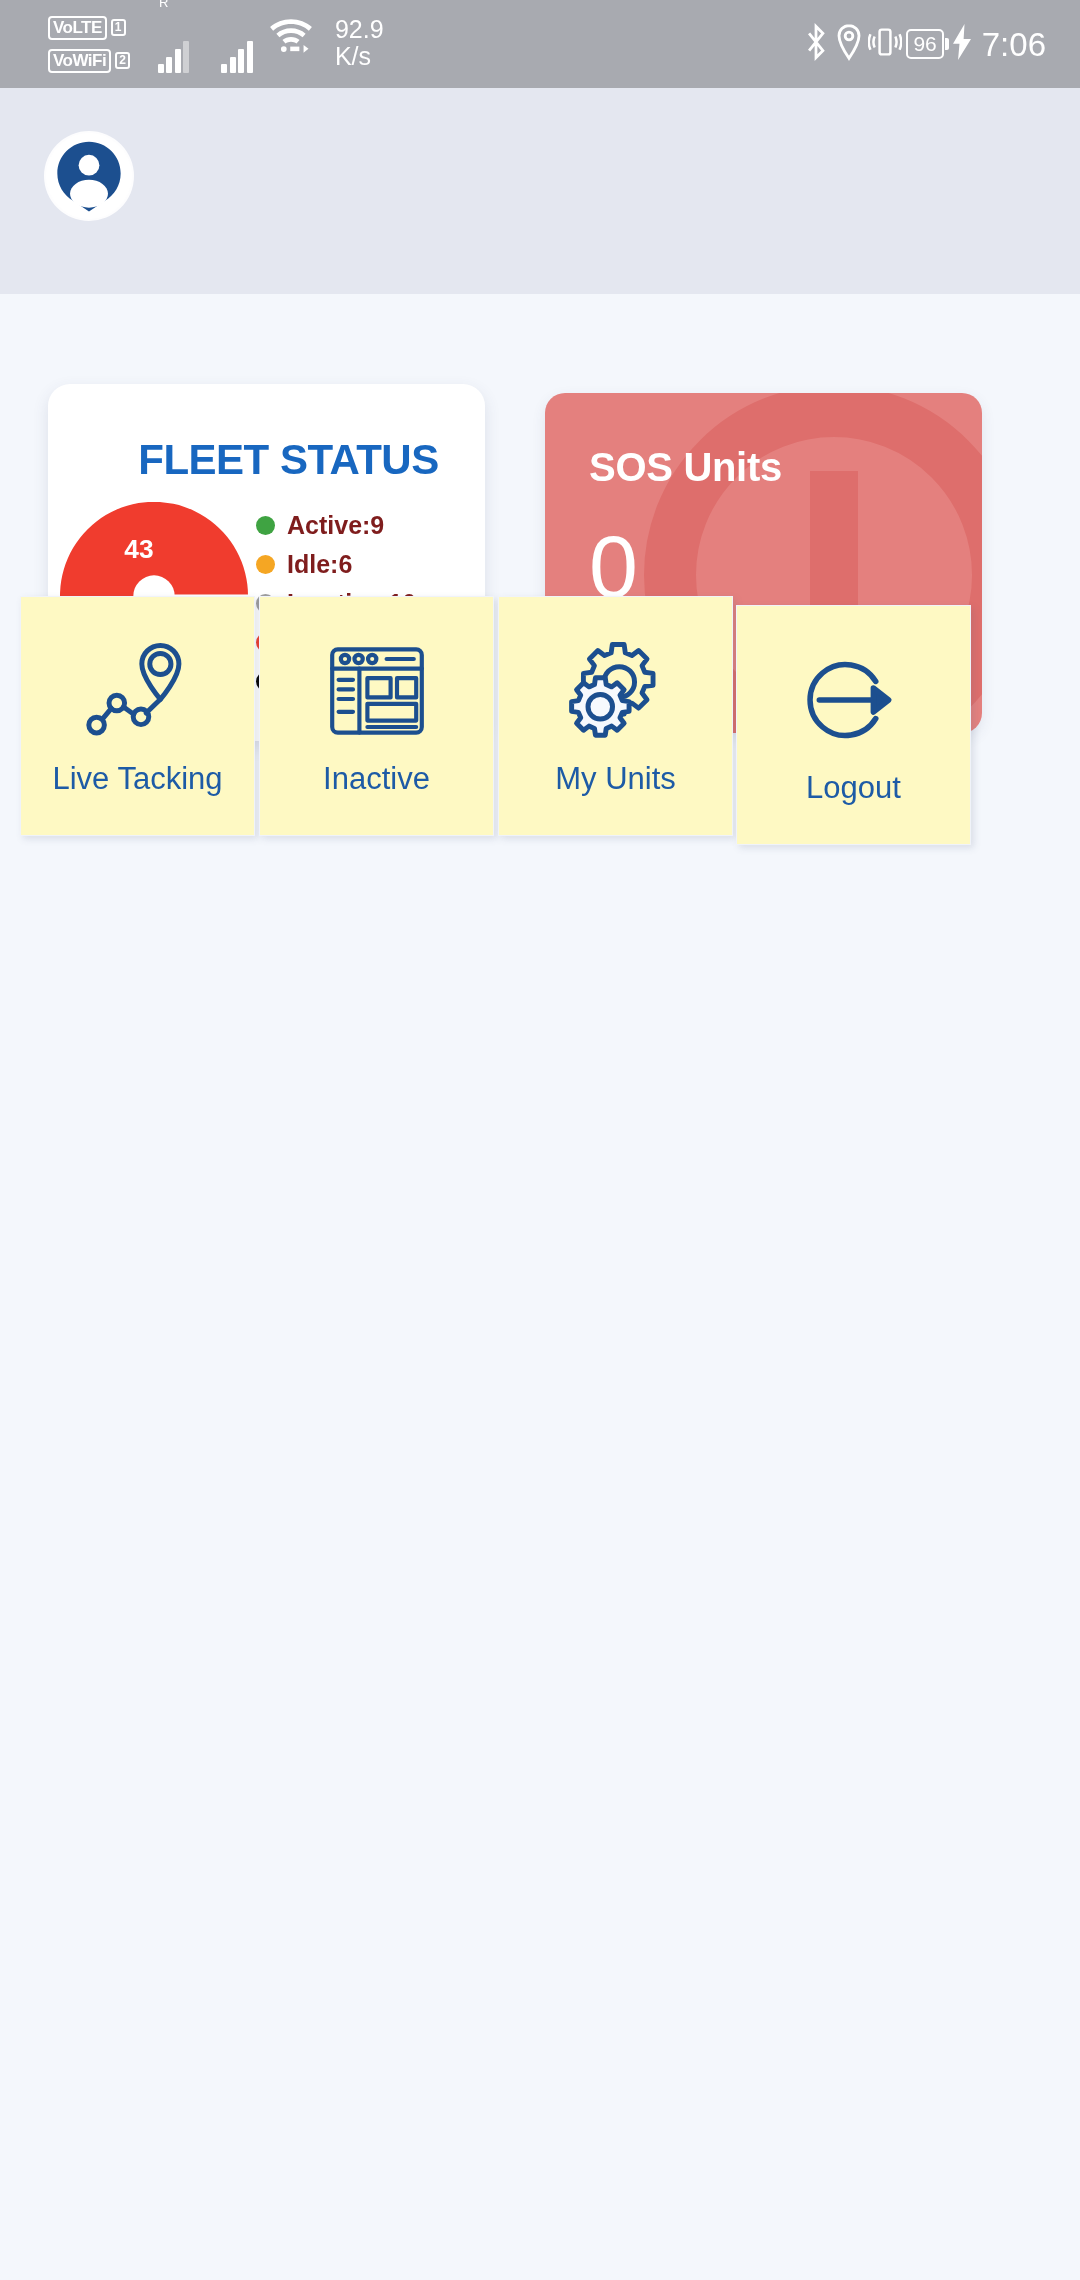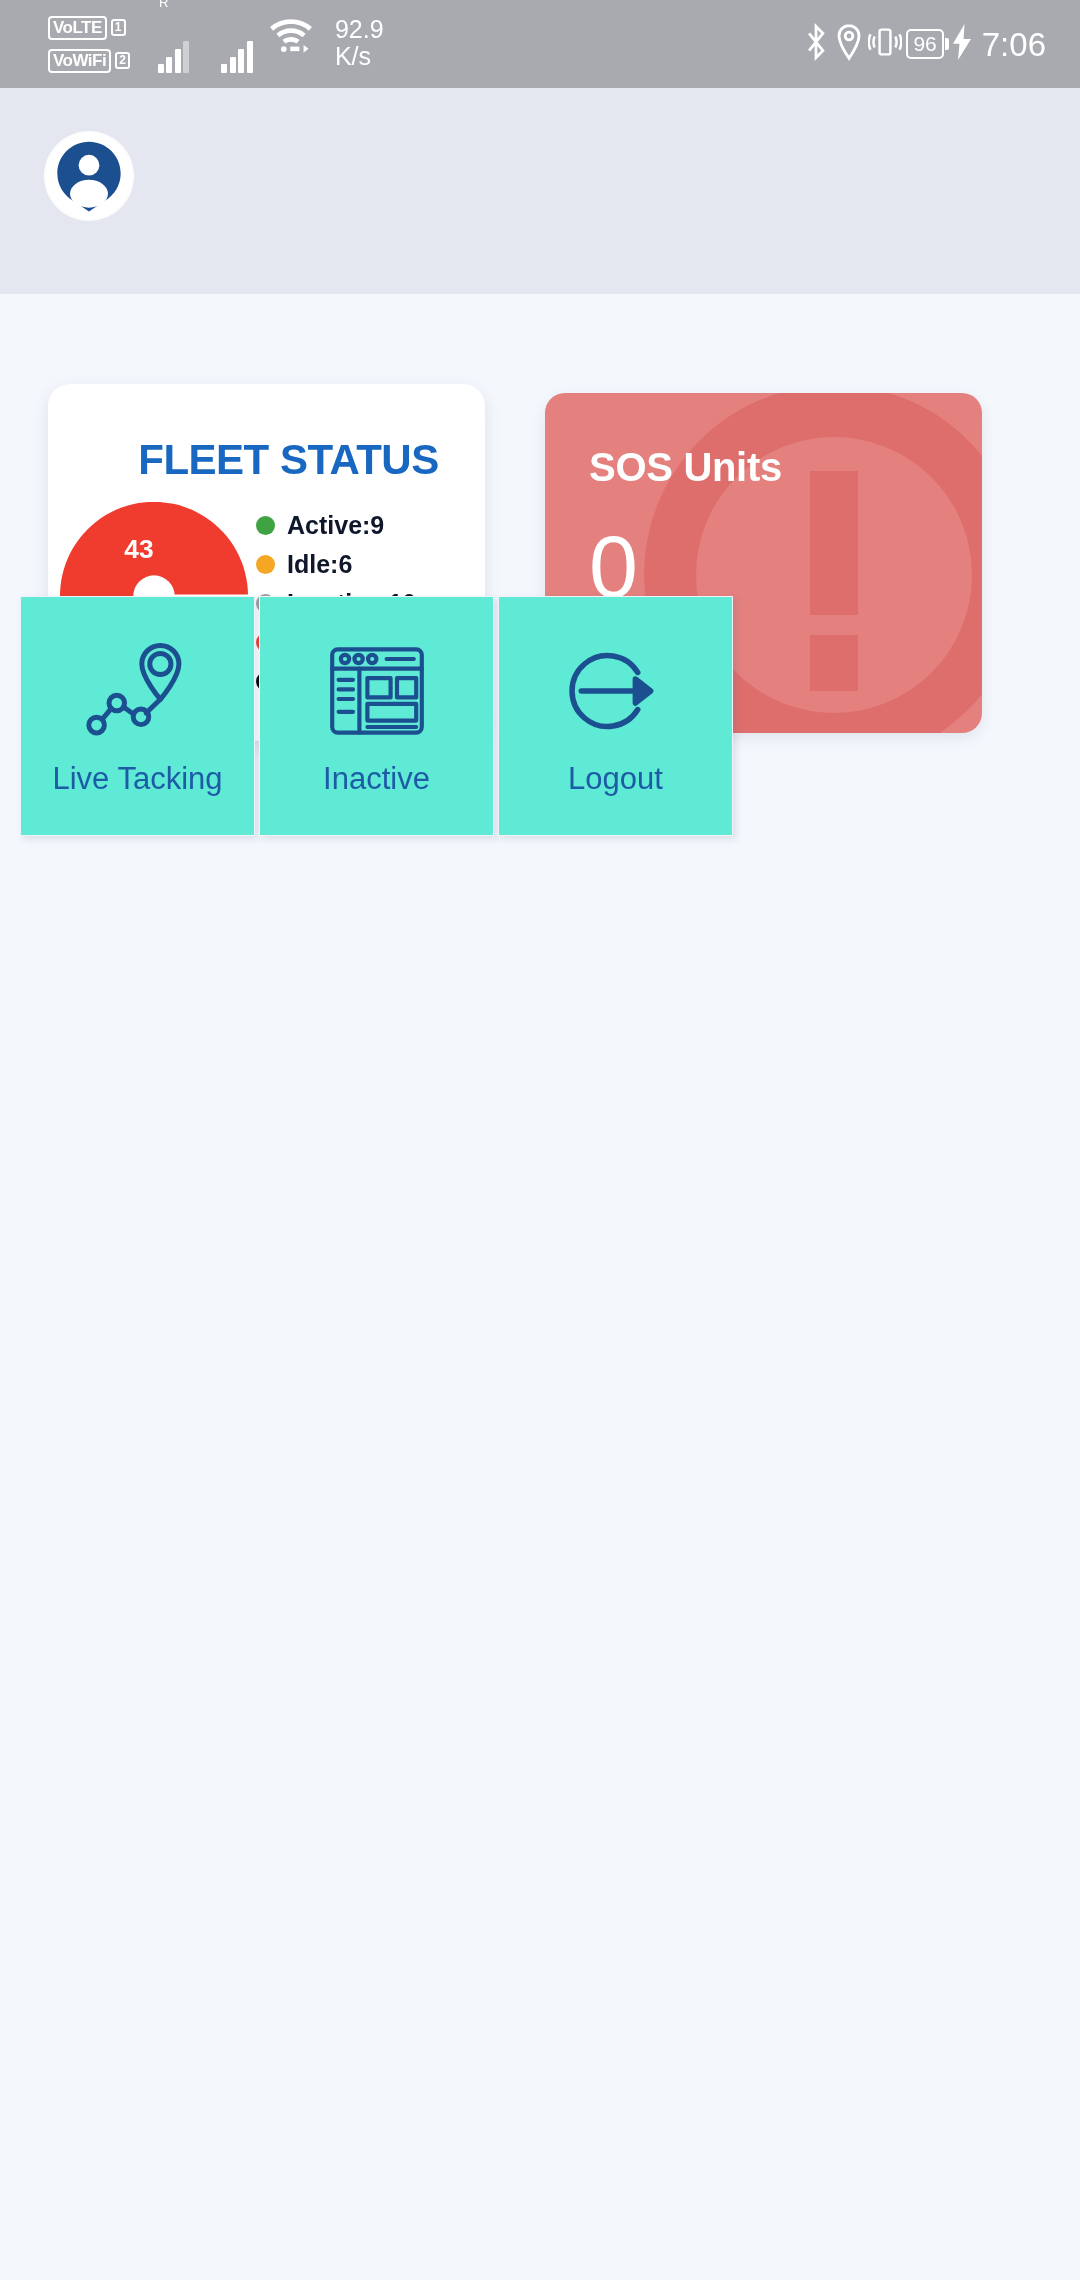--- a/index.html
+++ b/index.html
@@ -163,21 +163,21 @@
     display: flex;
     flex-direction: column;
     gap: 12px;
   }
   .legend-row {
     display: flex;
     align-items: center;
     gap: 12px;
     font-size: 25px;
     font-weight: bold;
-    color: #0f172a;
+    color: #7f1d1d;
     line-height: 27px;
   }
   .legend-dot {
     width: 19px; height: 19px;
     border-radius: 50%;
     flex: none;
   }
 
   
   .sos-card {
@@ -216,21 +216,21 @@
   .menu-grid {
     position: absolute;
     top: 302px; left: 20px;
     width: 1060px;
     display: flex;
     flex-wrap: wrap;
   }
   .tile {
     width: 235px;
     height: 240px;
-    background: #5eead4;
+    background: #fef9c3;
     margin-right: 3px;
     margin-bottom: 3px;
     display: flex;
     flex-direction: column;
     align-items: center;
     justify-content: center;
     box-shadow: 3px 3px 7px rgba(90,100,130,0.16);
     border: 1px solid #f0f3f9;
   }
   .tile-icon {
@@ -452,20 +452,31 @@
           <path d="M7 23h9M7 29h9M7 35h9M7 43h9"></path>
           <rect x="25" y="22" width="14.5" height="12"></rect>
           <rect x="43.5" y="22" width="12" height="12"></rect>
           <rect x="25" y="38" width="30.5" height="10.5"></rect>
           <path d="M25 52.5h30.5"></path>
         </svg>
       </div>
       <div class="tile-label">Inactive</div>
     </div>
 
+    <div class="tile">
+      <div class="tile-icon">
+        <svg width="106" height="100" viewBox="0 0 64 60" fill="none" stroke="#1c4f8f" stroke-width="3" stroke-linejoin="round">
+          <path d="M36.5 3h7.3l.7 5.1 4.1 1.7 4.1-3.1 5.2 5.2-3.1 4.1 1.7 4.1 5.1.7v7.3l-5.1.7-1.7 4.1 3.1 4.1-5.2 5.2-4.1-3.1-4.1 1.7-.7 5.1h-7.3l-.7-5.1-4.1-1.7-4.1 3.1-5.2-5.2 3.1-4.1-1.7-4.1-5.1-.7v-7.3l5.1-.7 1.7-4.1-3.1-4.1 5.2-5.2 4.1 3.1 4.1-1.7z" transform="translate(-6,-1) scale(0.98)"></path>
+          <circle cx="34" cy="24.5" r="9.2"></circle>
+          <path d="M19.6 22h5.9l.6 4.1 3.3 1.4 3.3-2.5 4.2 4.2-2.5 3.3 1.4 3.3 4.1.6v5.9l-4.1.6-1.4 3.3 2.5 3.3-4.2 4.2-3.3-2.5-3.3 1.4-.6 4.1h-5.9l-.6-4.1-3.3-1.4-3.3 2.5-4.2-4.2 2.5-3.3-1.4-3.3-4.1-.6v-5.9l4.1-.6 1.4-3.3-2.5-3.3 4.2-4.2 3.3 2.5 3.3-1.4z" fill="#f6f9fd"></path>
+          <circle cx="22.5" cy="39.5" r="7.4" fill="#f6f9fd"></circle>
+        </svg>
+      </div>
+      <div class="tile-label">My Units</div>
+    </div>
 
     <div class="tile">
       <div class="tile-icon">
         <svg width="100" height="94" viewBox="0 0 62 58" fill="none" stroke="#1c4f8f" stroke-width="3.4" stroke-linecap="round">
           <path d="M44.5 17.5A22 22 0 1 0 44.5 40.5"></path>
           <path d="M9.5 29h35"></path>
           <path d="M43 21.5L52.5 29 43 36.5z" fill="#1c4f8f" stroke-linejoin="round"></path>
         </svg>
       </div>
       <div class="tile-label">Logout</div>

